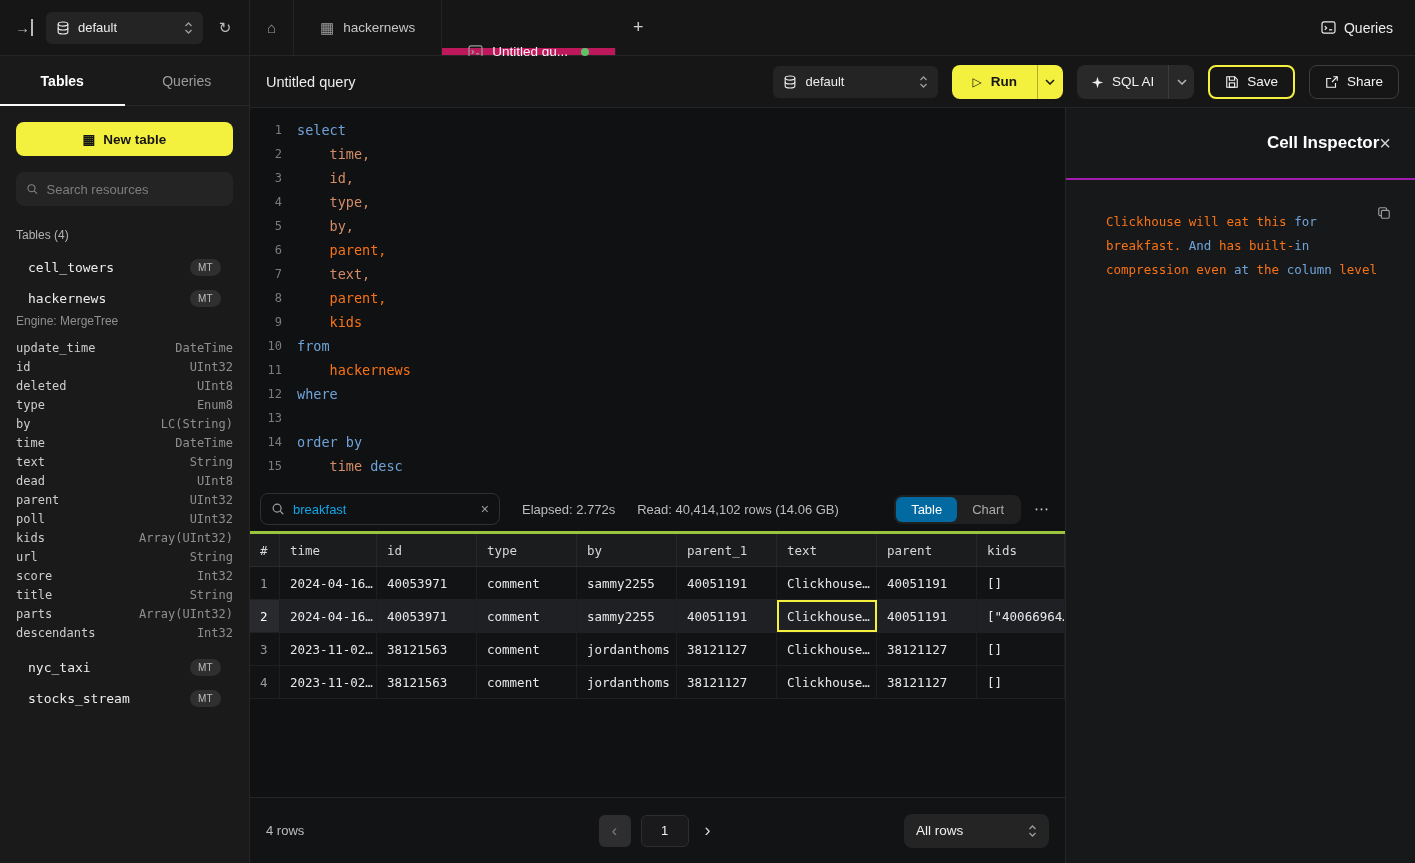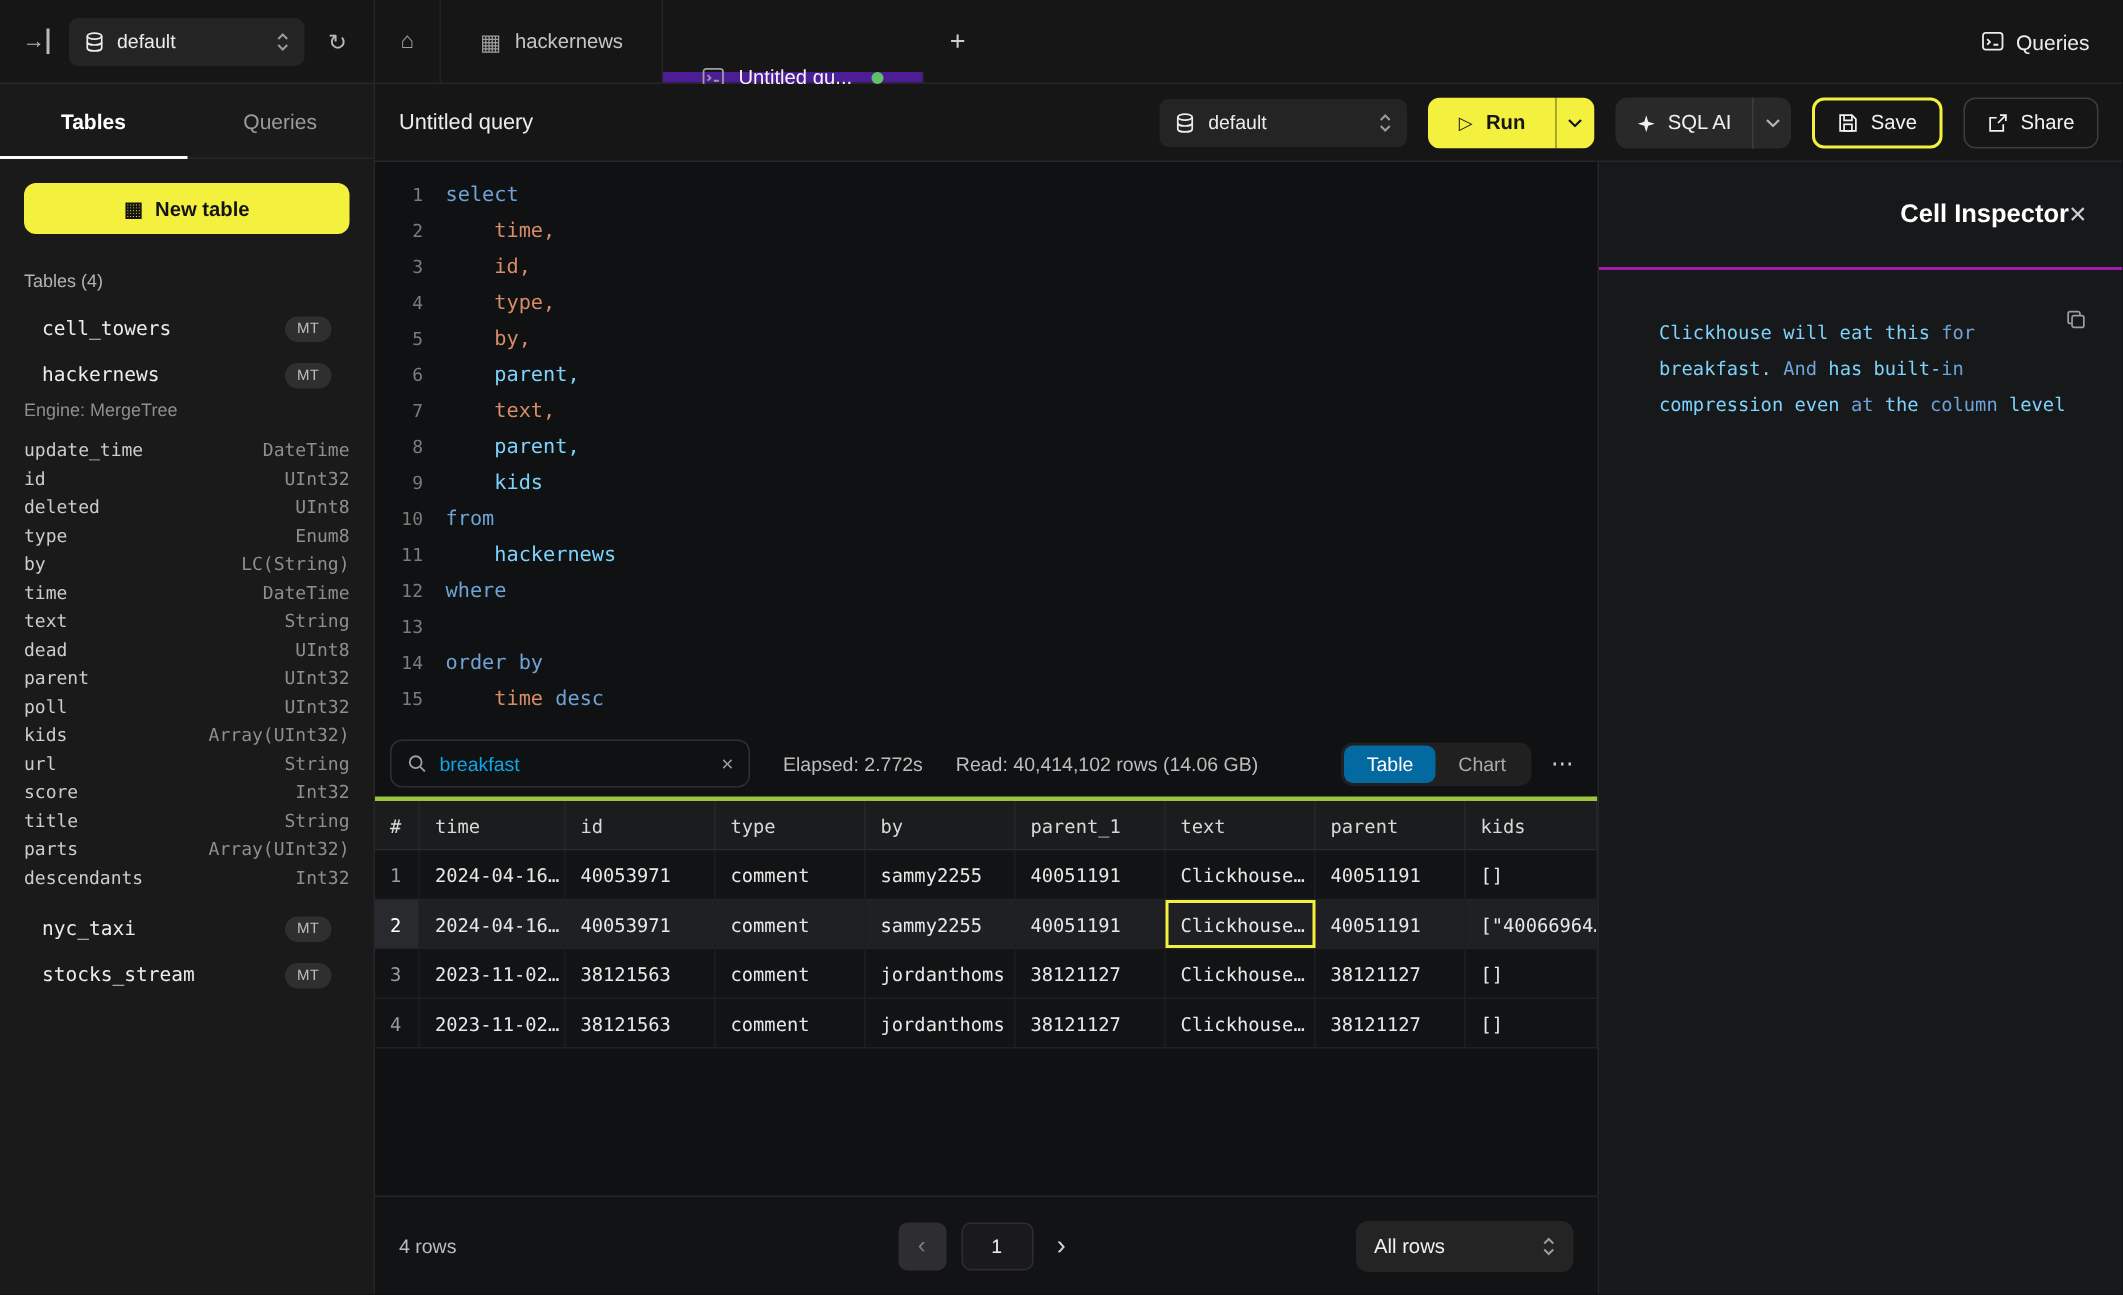--- a/index.html
+++ b/index.html
@@ -16,21 +16,21 @@
   .topbar { height: 56px; flex: none; display: flex; align-items: stretch; background: #161616; border-bottom: 1px solid #262626; }
   .topbar-left { width: 250px; flex: none; display: flex; align-items: center; gap: 10px; padding: 0 12px; border-right: 1px solid #262626; }
   .icon-btn { color: #b9b9b9; font-size: 15px; cursor: pointer; width: 24px; text-align: center; flex: none; }
   .collapse-icon { border-right: 2px solid currentColor; padding-right: 1px; line-height: 1; }
   .db-select { flex: 1; height: 32px; background: #242425; border-radius: 6px; display: flex; align-items: center; gap: 8px; padding: 0 10px; color: #ececec; font-size: 13px; cursor: pointer; }
   .db-select .chev { margin-left: auto; color: #9a9a9a; display: flex; }
   .tabs { display: flex; align-items: stretch; }
   .tab { display: flex; align-items: center; gap: 9px; padding: 0 26px; border-right: 1px solid #232323; color: #c6c6c6; font-size: 13.5px; cursor: pointer; }
   .tab .ticon { color: #9d9d9d; font-size: 15px; display: flex; align-items: center; }
   .tab.home { padding: 0 17px; font-size: 16px; }
-  .tab.active { background: #4c1d95; color: #f3f3f3; margin-top: 48px; }
+  .tab.active { background: #be185d; color: #f3f3f3; margin-top: 48px; }
   .dot { width: 8px; height: 8px; border-radius: 50%; background: #5ec269; margin-left: 4px; flex: none; }
   .tab-plus { display: flex; align-items: center; padding: 0 17px; color: #cfcfcf; font-size: 18px; cursor: pointer; }
   .topbar-right { margin-left: auto; display: flex; align-items: center; padding-right: 22px; }
   .queries-btn { display: flex; align-items: center; gap: 8px; background: none; border: none; color: #ececec; font-size: 14px; font-family: inherit; cursor: pointer; }
 
   
   .body-row { flex: 1; display: flex; min-height: 0; }
   .sidebar { width: 250px; flex: none; background: #1a1a1b; border-right: 1px solid #262626; display: flex; flex-direction: column; overflow: hidden; }
   .sidebar-tabs { height: 50px; flex: none; display: flex; border-bottom: 1px solid #262626; }
   .sidebar-tab { flex: 1; display: flex; align-items: center; justify-content: center; color: #9b9b9b; font-size: 14px; cursor: pointer; position: relative; }
@@ -70,21 +70,21 @@
   
   .content-row { flex: 1; display: flex; min-height: 0; }
   .main-pane { width: 815px; flex: none; display: flex; flex-direction: column; background: #101112; }
   .editor { height: 379px; flex: none; padding: 10px 0 0 8px; font-family: "DejaVu Sans Mono", monospace; font-size: 13.5px; overflow: hidden; cursor: text; }
   .ed-line { display: flex; height: 24px; line-height: 24px; }
   .ed-ln { width: 24px; flex: none; text-align: right; color: #7c7c7c; font-size: 12px; margin-right: 15px; }
   .ed-code { white-space: pre; }
   .tk-kw { color: #6fa3d8; }
   .tk-id { color: #d68c66; }
   .tk-str { color: #59b394; }
-  .tk-pl { color: #7dd3fc; }
+  .tk-pl { color: #f97316; }
 
   
   .results-toolbar { height: 44px; flex: none; display: flex; align-items: center; padding: 0 0 0 10px; }
   .result-search { width: 240px; height: 32px; border: 1px solid #303031; border-radius: 8px; display: flex; align-items: center; gap: 8px; padding: 0 10px; color: #a0a0a0; flex: none; }
   .result-search input { flex: 1; background: none; border: none; outline: none; color: #0ea5e9; font-size: 13px; font-family: inherit; min-width: 0; }
   .clear-x { color: #9c9c9c; cursor: pointer; font-size: 14px; }
   .stat { color: #bdbdbd; font-size: 13px; margin-left: 22px; white-space: nowrap; }
   .segmented { margin-left: auto; display: flex; background: #202021; border-radius: 8px; padding: 2px; }
   .seg { padding: 5px 15px; border-radius: 6px; color: #ababab; font-size: 13px; cursor: pointer; }
   .seg.active { background: #0369a1; color: #ffffff; }
@@ -191,20 +191,27 @@
       <div class="sidebar-tabs">
         <div class="sidebar-tab active">Tables</div>
         <div class="sidebar-tab">Queries</div>
       </div>
 
       <button class="new-table">
         <span>▦</span>
         <span>New table</span>
       </button>
 
+      <div class="search-box">
+        <svg width="14" height="14" viewBox="0 0 16 16" fill="none" stroke="currentColor" stroke-width="1.4">
+            <circle cx="7" cy="7" r="4.5"></circle>
+            <path d="M10.5 10.5 L14 14"></path>
+          </svg>
+        <input type="text" placeholder="Search resources" style="">
+      </div>
 
       <div class="section-label">Tables (4)</div>
 
       <div class="table-list">
         <div class="table-item">
           <span class="tname">cell_towers</span>
           <span class="badge">MT</span>
         </div>
         <div class="table-item">
           <span class="tname">hackernews</span>

